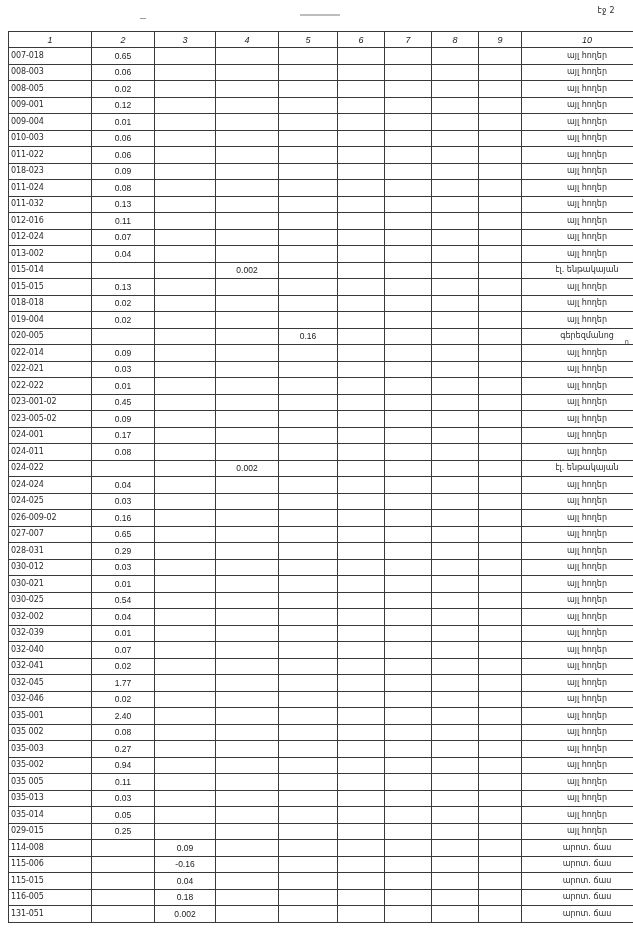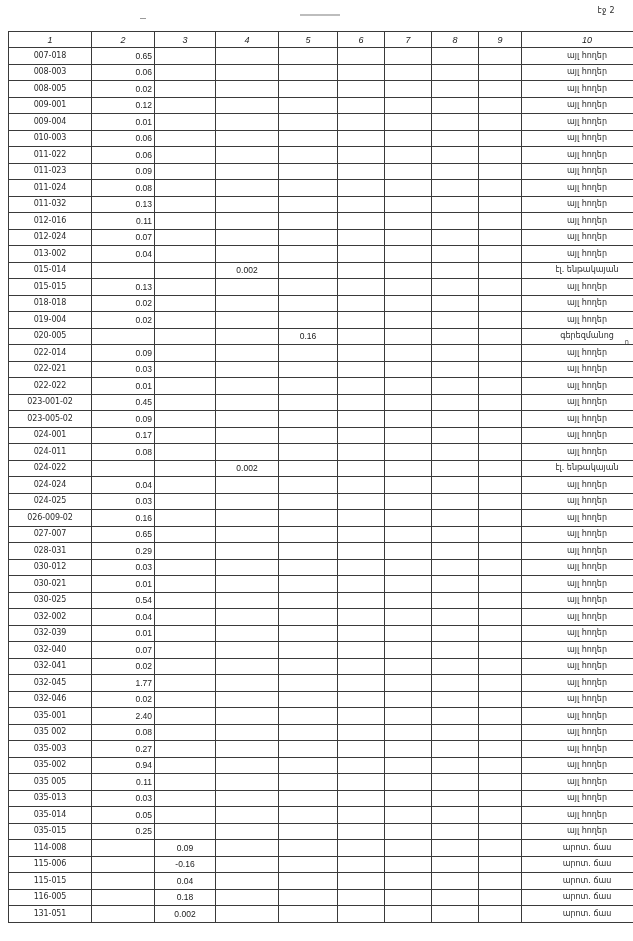--- a/index.html
+++ b/index.html
@@ -58,22 +58,22 @@
     font-weight: normal;
     overflow: hidden;
     white-space: nowrap;
   }
   table.grid th {
     text-align: center;
     font-style: italic;
     font-size: 9px;
     height: 15px;
   }
-  .c1 { width: 78px; text-align: center; padding-left: 3px; font-size: 8.6px; letter-spacing: -0.1px; }
-  .c2 { width: 58px; text-align: right; }
+  .c1 { width: 78px; text-align: left; padding-left: 3px; font-size: 8.6px; letter-spacing: -0.1px; }
+  .c2 { width: 58px; text-align: center; }
   .c3 { width: 56px; text-align: center; }
   .c4 { width: 58px; text-align: center; }
   .c5 { width: 54px; text-align: center; }
   .c6 { width: 42px; }
   .c7 { width: 42px; }
   .c8 { width: 42px; }
   .c9 { width: 38px; }
   .c10 { width: 126px; text-align: center; font-size: 8.2px; }
   .arm {
     font-family: "DejaVu Sans", sans-serif;
@@ -194,21 +194,21 @@
             <td class="c3"></td>
             <td class="c4"></td>
             <td class="c5"></td>
             <td class="c6"></td>
             <td class="c7"></td>
             <td class="c8"></td>
             <td class="c9"></td>
             <td class="c10 arm">այլ հողեր</td>
           </tr>
           <tr>
-            <td class="c1 arm">011-023</td>
+            <td class="c1 arm">018-023</td>
             <td class="c2">0.09</td>
             <td class="c3"></td>
             <td class="c4"></td>
             <td class="c5"></td>
             <td class="c6"></td>
             <td class="c7"></td>
             <td class="c8"></td>
             <td class="c9"></td>
             <td class="c10 arm">այլ հողեր</td>
           </tr>
@@ -674,21 +674,21 @@
             <td class="c3"></td>
             <td class="c4"></td>
             <td class="c5"></td>
             <td class="c6"></td>
             <td class="c7"></td>
             <td class="c8"></td>
             <td class="c9"></td>
             <td class="c10 arm">այլ հողեր</td>
           </tr>
           <tr>
-            <td class="c1 arm">035-015</td>
+            <td class="c1 arm">029-015</td>
             <td class="c2">0.25</td>
             <td class="c3"></td>
             <td class="c4"></td>
             <td class="c5"></td>
             <td class="c6"></td>
             <td class="c7"></td>
             <td class="c8"></td>
             <td class="c9"></td>
             <td class="c10 arm">այլ հողեր</td>
           </tr>

